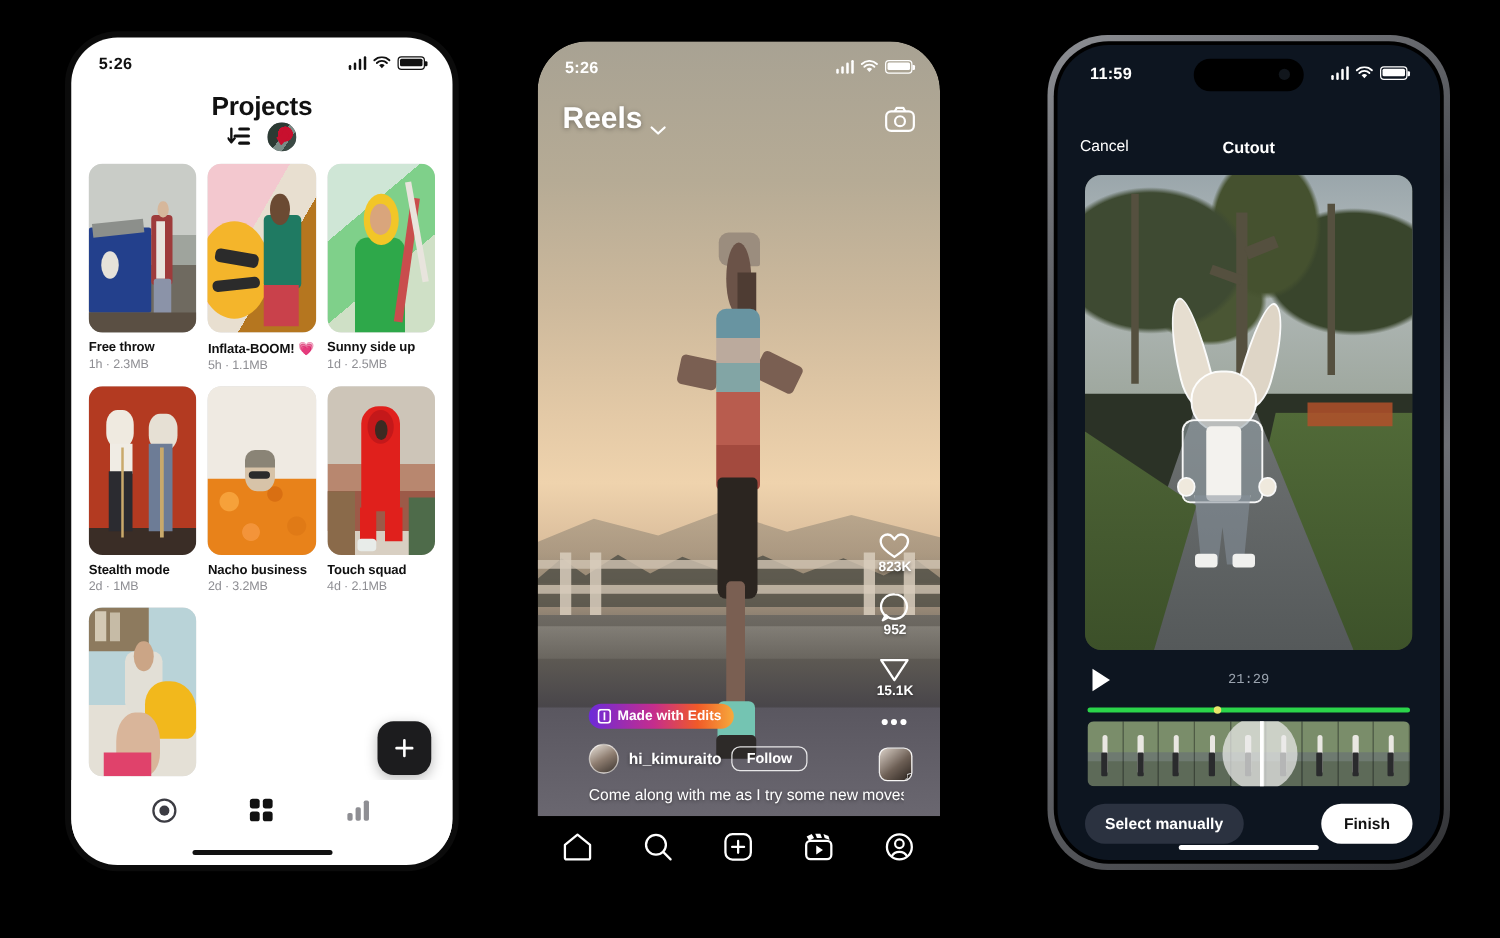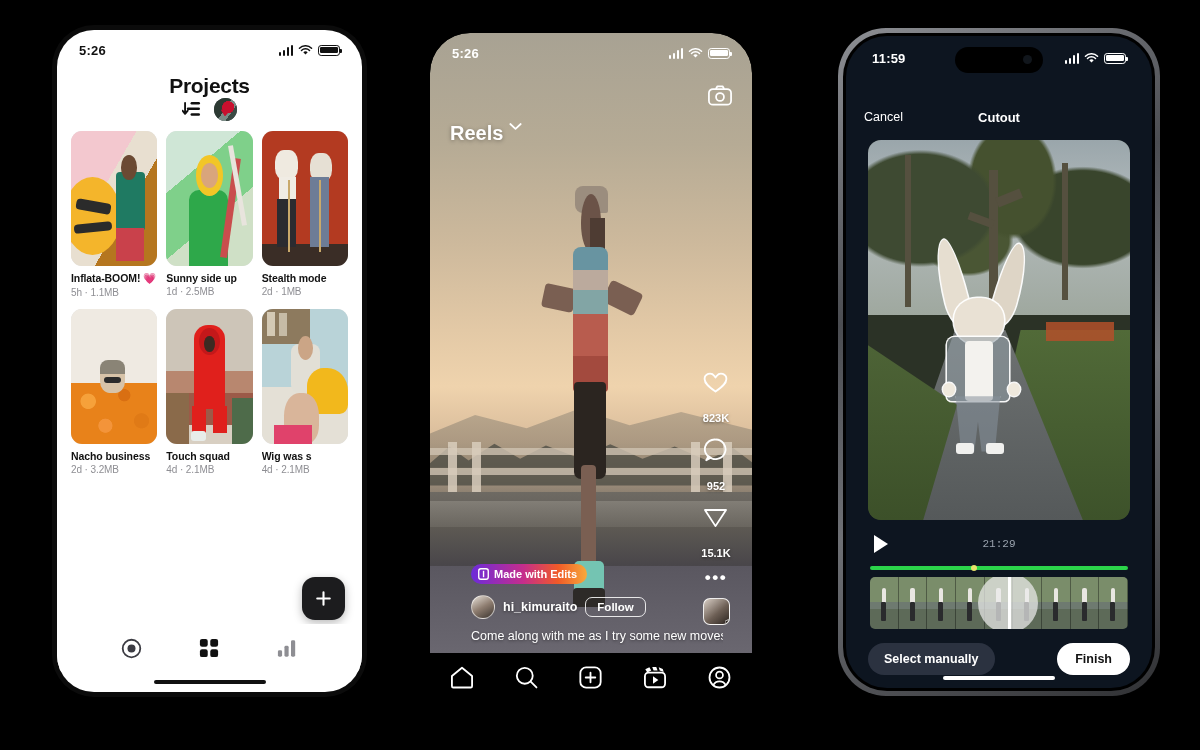--- a/index.html
+++ b/index.html
@@ -121,27 +121,27 @@
   .sk-arm-r{position:absolute;left:58%;top:33%;width:26%;height:5%;
      background:#7a5f52;border-radius:4px;transform:rotate(26deg);}
   .sk-leg{position:absolute;left:40%;top:70%;width:11%;height:22%;
      background:#7a5f52;border-radius:4px;}
   .sk-skate{position:absolute;left:35%;top:90%;width:22%;height:7%;
      background:#74c4b2;border-radius:5px;}
   .sk-wheels{position:absolute;left:34%;top:95.5%;width:24%;height:4%;
      background:#2d2a28;border-radius:4px;}
 
   .reel-cam { position:absolute; right:20px; top:52px; z-index:7; }
-  .reel-title { position:absolute; left:20px; top:48px; display:flex; align-items:flex-start;
-    gap:6px; z-index:7; color:#fff; font-size:20px; font-weight:700;
-    text-shadow:0 1px 4px rgba(0,0,0,.35);margin-top:41px; }
+  .reel-title { position:absolute; left:20px; top:48px; display:flex; align-items:flex-end;
+    gap:6px; z-index:7; color:#fff; font-size:24px; font-weight:700;
+    text-shadow:0 1px 4px rgba(0,0,0,.35); }
 
   .reel-rail { position:absolute; right:14px; bottom:86px; width:44px; z-index:7;
     display:flex; flex-direction:column; align-items:center; gap:5px; color:#fff; }
-  .rail-item { display:flex; flex-direction:column; align-items:center; gap:18px; margin-bottom:9px;text-align:center;}
+  .rail-item { display:flex; flex-direction:column; align-items:center; gap:0; margin-bottom:9px;text-align:center;}
   .rail-count { font-size:11px; font-weight:700; text-shadow:0 1px 3px rgba(0,0,0,.5); }
   .rail-dots { font-size:17px; letter-spacing:1.5px; line-height:10px; margin-bottom:10px;
     font-weight:700; }
   .audio-thumb { width:27px; height:27px; border-radius:7px; overflow:hidden;
     border:1.5px solid rgba(255,255,255,.9); position:relative;
     background:linear-gradient(140deg,#d9cfc6,#6d5f55 55%,#2c2520); }
   .audio-note { position:absolute; right:-2px; bottom:-3px; font-size:10px; color:#fff;
     text-shadow:0 1px 2px #000; }
 
   .reel-bottom { position:absolute; left:16px; bottom:66px; z-index:7; width:252px; color:#fff;margin-left:25px; }
@@ -292,20 +292,35 @@
           </svg>
           <div class="p1-avatar">
             <div class="a1"></div>
               <div class="a2"></div>
           </div>
         </div>
       </div>
 
       <div class="grid">
 
+        <div class="cell">
+          <div class="thumb">
+            <div class="t-bg" style="background:linear-gradient(#c9ccc7 0 42%,#9fa49d 42% 60%,#6f6a60 60% 100%)"></div>
+            <div style="position:absolute;left:0;top:38%;width:58%;height:50%;background:#23408c;border-radius:2px"></div>
+            <div style="position:absolute;left:4%;top:34%;width:48%;height:8%;background:#8c8f8b;transform:rotate(-6deg)"></div>
+            <div style="position:absolute;left:12%;top:52%;width:16%;height:16%;background:#e6e2da;border-radius:50%"></div>
+            <div style="position:absolute;left:58%;top:30%;width:20%;height:42%;background:#9e3b3b;border-radius:3px"></div>
+            <div style="position:absolute;left:62%;top:34%;width:9%;height:34%;background:#e8e4dd"></div>
+            <div style="position:absolute;left:60%;top:68%;width:16%;height:26%;background:#8b93a8;border-radius:2px"></div>
+            <div style="position:absolute;left:64%;top:22%;width:10%;height:10%;background:#d6b79b;border-radius:50%"></div>
+            <div style="position:absolute;left:0;top:88%;width:100%;height:12%;background:#5a4f43"></div>
+          </div>
+          <div class="cname">Free throw</div>
+          <div class="cmeta">1h · 2.3MB</div>
+        </div>
 
         <div class="cell">
           <div class="thumb">
             <div class="t-bg" style="background:linear-gradient(120deg,#f3c8cf 0 40%,#e8dfd0 40% 62%,#b5761f 62% 100%)"></div>
             <div style="position:absolute;left:-8%;top:34%;width:66%;height:58%;background:#f4b52b;border-radius:50%"></div>
             <div style="position:absolute;left:6%;top:52%;width:40%;height:8%;background:#2b2b2b;border-radius:4px;transform:rotate(10deg)"></div>
             <div style="position:absolute;left:4%;top:68%;width:44%;height:7%;background:#2b2b2b;border-radius:4px;transform:rotate(-6deg)"></div>
             <div style="position:absolute;left:52%;top:30%;width:34%;height:44%;background:#1f7a62;border-radius:4px"></div>
             <div style="position:absolute;left:58%;top:18%;width:18%;height:18%;background:#6b4a33;border-radius:50%"></div>
             <div style="position:absolute;left:52%;top:72%;width:32%;height:24%;background:#c9414b"></div>

